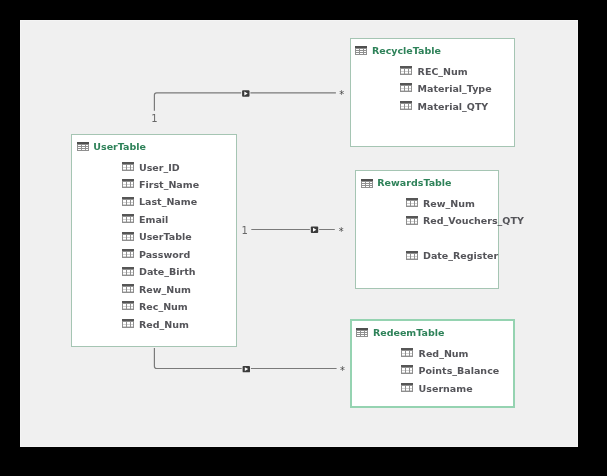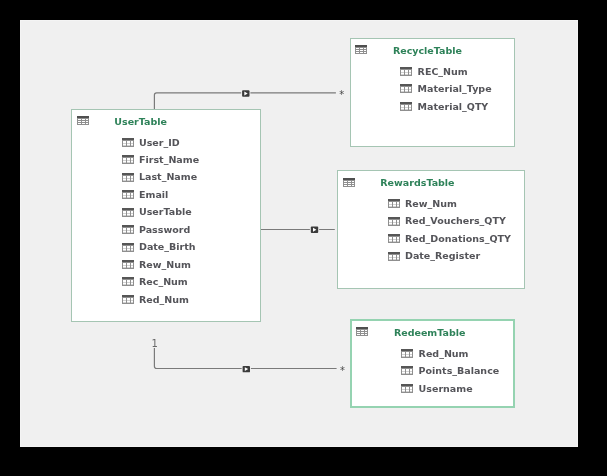--- a/index.html
+++ b/index.html
@@ -5,25 +5,25 @@
 <style>
   html,body{margin:0;padding:0;}
   body{width:607px;height:476px;background:#000;overflow:hidden;
        font-family:"DejaVu Sans",sans-serif;}
   #canvas{position:absolute;left:20px;top:20px;width:558px;height:427px;
           background:#f0f0f0;overflow:hidden;box-sizing:border-box;
           border:1px solid #f4f4f4;}
   .table-card{position:absolute;background:#ffffff;box-sizing:border-box;
               border:1.6px solid #a5c5b3;}
   .table-card.selected{border-color:#95d3b1;border-width:2px;}
-  .card-title{position:absolute;left:4.5px;display:flex;
-              white-space:nowrap;gap:21px;}
+  .card-title{position:absolute;left:4.5px;display:flex;align-items:center;
+              white-space:nowrap;}
   .card-title .iconwrap{display:block;margin-right:4.8px;position:relative;top:0.3px;}
   .ttext{color:#2e8259;font-weight:bold;font-size:9.5px;line-height:11px;}
-  .field-row{position:absolute;left:17.5px;display:flex;align-items:center;
+  .field-row{position:absolute;left:17.5px;display:flex;align-items:flex-start;
              white-space:nowrap;padding-left:32px;}
   .field-row .iconwrap{display:block;margin-right:5.5px;position:relative;top:0.3px;}
   .ftext{color:#545459;font-weight:bold;font-size:9.5px;line-height:11px;}
   .ticon{flex:0 0 auto;display:block;}
   .conn-layer{position:absolute;left:-1px;top:-1px;}
   .rel-line{fill:none;stroke:#7a7a7a;stroke-width:1.2;}
   .marker-clear{fill:#f0f0f0;}
   .marker-box{fill:#3b3b3b;}
   .marker-tri{fill:#ffffff;}
   .card-one{fill:#676767;font-family:"DejaVu Sans",sans-serif;font-size:10px;}
@@ -59,21 +59,21 @@
       <g transform="translate(226.3,349.1)">
         <rect class="marker-clear" x="-4.6" y="-4.6" width="9.2" height="9.2"></rect>
         <rect class="marker-box" x="-3.7" y="-3.2" width="7.4" height="6.4" rx="0.9"></rect>
         <path class="marker-tri" d="M -1.5 -1.95 L 1.9 0 L -1.5 1.95 Z"></path>
       </g>
       <text class="card-one" x="134.6" y="326.9" text-anchor="middle">1</text>
       <text class="card-many" x="322.5" y="354.4" text-anchor="middle">*</text>
     </g>
   </svg>
 
-  <div class="table-card" style="left:50px;top:88px;width:190px;height:213.2px">
+  <div class="table-card" style="left:50px;top:113px;width:166px;height:213.2px">
     <div class="card-title" style="top:5.9px">
       <span class="iconwrap">
           <svg class="ticon" width="12" height="9" viewBox="0 0 12 9" shape-rendering="crispEdges">
             <rect x="0" y="0" width="12" height="9" fill="#8f8f8f"></rect>
             <rect x="0" y="0" width="12" height="2" fill="#4f4f4f"></rect>
             <rect x="1" y="3" width="3" height="1" fill="#ffffff"></rect>
             <rect x="1" y="5" width="3" height="1" fill="#ffffff"></rect>
             <rect x="1" y="7" width="3" height="1" fill="#ffffff"></rect>
             <rect x="5" y="3" width="3" height="1" fill="#ffffff"></rect>
             <rect x="5" y="5" width="3" height="1" fill="#ffffff"></rect>
@@ -333,21 +333,21 @@
             <rect x="5" y="5" width="3" height="1" fill="#d2d2d2"></rect>
             <rect x="5" y="7" width="3" height="1" fill="#d2d2d2"></rect>
             <rect x="9" y="3" width="2" height="5" fill="#ffffff"></rect>
             <rect x="9" y="5" width="2" height="1" fill="#d2d2d2"></rect>
             <rect x="9" y="7" width="2" height="1" fill="#d2d2d2"></rect>
           </svg>
         </span>
       <span class="ftext">Material_QTY</span>
     </div>
   </div>
-  <div class="table-card" style="left:316px;top:149.4px;width:188px;height:118.8px">
+  <div class="table-card" style="left:334px;top:149.4px;width:144px;height:118.8px">
     <div class="card-title" style="top:5.9px">
       <span class="iconwrap">
           <svg class="ticon" width="12" height="9" viewBox="0 0 12 9" shape-rendering="crispEdges">
             <rect x="0" y="0" width="12" height="9" fill="#8f8f8f"></rect>
             <rect x="0" y="0" width="12" height="2" fill="#4f4f4f"></rect>
             <rect x="1" y="3" width="3" height="1" fill="#ffffff"></rect>
             <rect x="1" y="5" width="3" height="1" fill="#ffffff"></rect>
             <rect x="1" y="7" width="3" height="1" fill="#ffffff"></rect>
             <rect x="5" y="3" width="3" height="1" fill="#ffffff"></rect>
             <rect x="5" y="5" width="3" height="1" fill="#ffffff"></rect>
@@ -388,38 +388,20 @@
             <rect x="5" y="3" width="3" height="5" fill="#ffffff"></rect>
             <rect x="5" y="5" width="3" height="1" fill="#d2d2d2"></rect>
             <rect x="5" y="7" width="3" height="1" fill="#d2d2d2"></rect>
             <rect x="9" y="3" width="2" height="5" fill="#ffffff"></rect>
             <rect x="9" y="5" width="2" height="1" fill="#d2d2d2"></rect>
             <rect x="9" y="7" width="2" height="1" fill="#d2d2d2"></rect>
           </svg>
         </span>
       <span class="ftext">Red_Vouchers_QTY</span>
     </div>
-    <div class="field-row" style="top:61.42px">
-      <span class="iconwrap">
-          <svg class="ticon" width="12" height="9" viewBox="0 0 12 9" shape-rendering="crispEdges">
-            <rect x="0" y="0" width="12" height="9" fill="#8f8f8f"></rect>
-            <rect x="0" y="0" width="12" height="2" fill="#565656"></rect>
-            <rect x="1" y="3" width="3" height="5" fill="#ffffff"></rect>
-            <rect x="1" y="5" width="3" height="1" fill="#d2d2d2"></rect>
-            <rect x="1" y="7" width="3" height="1" fill="#d2d2d2"></rect>
-            <rect x="5" y="3" width="3" height="5" fill="#ffffff"></rect>
-            <rect x="5" y="5" width="3" height="1" fill="#d2d2d2"></rect>
-            <rect x="5" y="7" width="3" height="1" fill="#d2d2d2"></rect>
-            <rect x="9" y="3" width="2" height="5" fill="#ffffff"></rect>
-            <rect x="9" y="5" width="2" height="1" fill="#d2d2d2"></rect>
-            <rect x="9" y="7" width="2" height="1" fill="#d2d2d2"></rect>
-          </svg>
-        </span>
-      <span class="ftext">Red_Donations_QTY</span>
-    </div>
     <div class="field-row" style="top:78.88px">
       <span class="iconwrap">
           <svg class="ticon" width="12" height="9" viewBox="0 0 12 9" shape-rendering="crispEdges">
             <rect x="0" y="0" width="12" height="9" fill="#8f8f8f"></rect>
             <rect x="0" y="0" width="12" height="2" fill="#565656"></rect>
             <rect x="1" y="3" width="3" height="5" fill="#ffffff"></rect>
             <rect x="1" y="5" width="3" height="1" fill="#d2d2d2"></rect>
             <rect x="1" y="7" width="3" height="1" fill="#d2d2d2"></rect>
             <rect x="5" y="3" width="3" height="5" fill="#ffffff"></rect>
             <rect x="5" y="5" width="3" height="1" fill="#d2d2d2"></rect>

